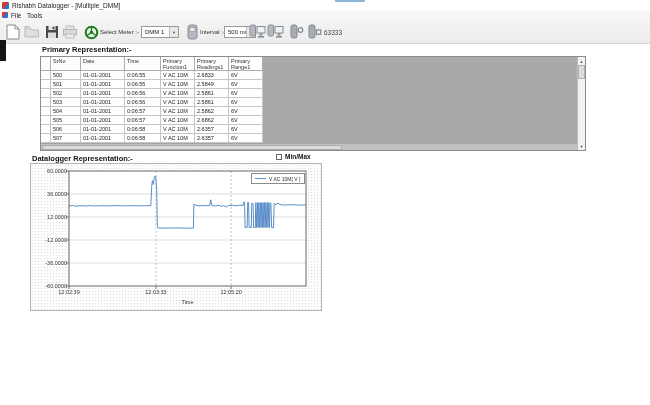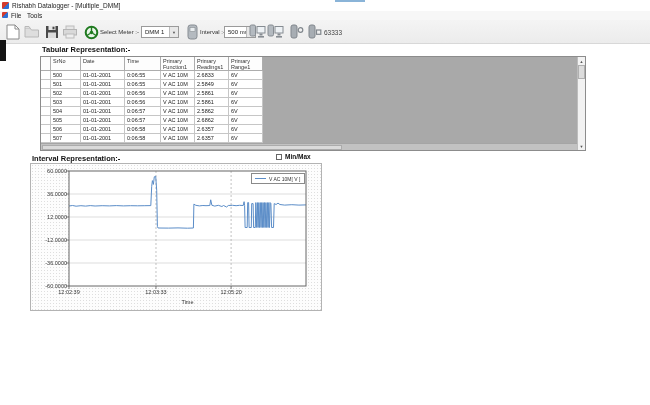--- a/index.html
+++ b/index.html
@@ -158,21 +158,21 @@
     <svg width="14" height="16" viewBox="0 0 14 16">
       <rect x="1" y="1" width="6" height="13" rx="2" fill="#a7adb3" stroke="#81878d"></rect>
       <rect x="8.5" y="6" width="4.3" height="4.3" fill="none" stroke="#81878d" stroke-width="1.2"></rect>
     </svg>
   </div>
   <div id="counter">63333</div>
 </div>
 
 <div id="black-bar"></div>
 
-<div class="section-label" style="left:42px; top:45px">Tabular Representation:-</div>
+<div class="section-label" style="left:42px; top:45px">Primary Representation:-</div>
 
 <div id="table-wrap">
   <div id="grid">
       <div class="trow">
         <div class="tcell hcell" style="width: 10px; height: 14px;"></div>
         <div class="tcell hcell" style="width: 30px; height: 14px;">SrNo</div>
         <div class="tcell hcell" style="width: 44px; height: 14px;">Date</div>
         <div class="tcell hcell" style="width: 36px; height: 14px;">Time</div>
         <div class="tcell hcell" style="width: 34px; height: 14px;">Primary Function1</div>
         <div class="tcell hcell" style="width: 34px; height: 14px;">Primary Readings1</div>
@@ -254,21 +254,21 @@
   <div id="hscroll">
     <div id="hthumb"></div>
   </div>
   <div id="vscroll">
     <div class="varrow" style="top:0">▲</div>
     <div id="vthumb"></div>
     <div class="varrow" style="bottom:0">▼</div>
   </div>
 </div>
 
-<div class="section-label" style="left:32px; top:154px">Interval Representation:-</div>
+<div class="section-label" style="left:32px; top:154px">Datalogger Representation:-</div>
 
 <div id="minmax">
   <div id="minmax-box"></div>
   <div id="minmax-label">Min/Max</div>
 </div>
 
 <div id="chartbox">
   <svg id="plot-svg" width="237" height="115">
       <rect x="0" y="0" width="237" height="115" fill="#ffffff" stroke="none"></rect>
       <line x1="-3" y1="0" x2="0" y2="0" stroke="#555" stroke-width="0.8"></line>

